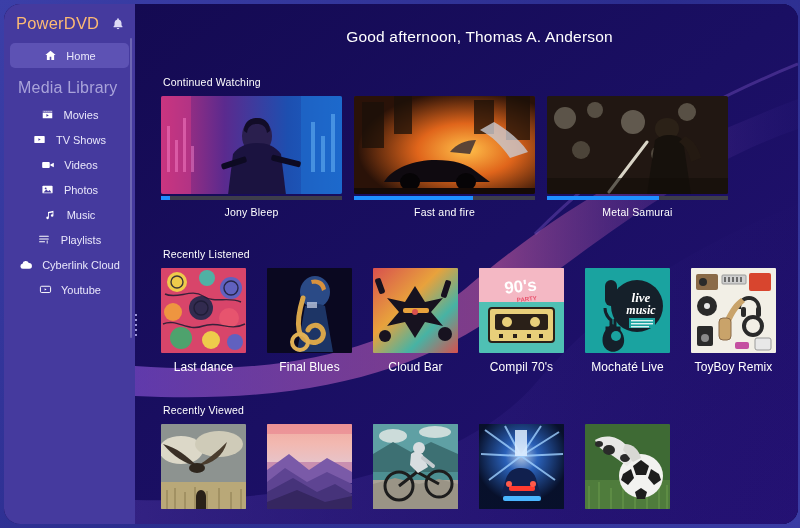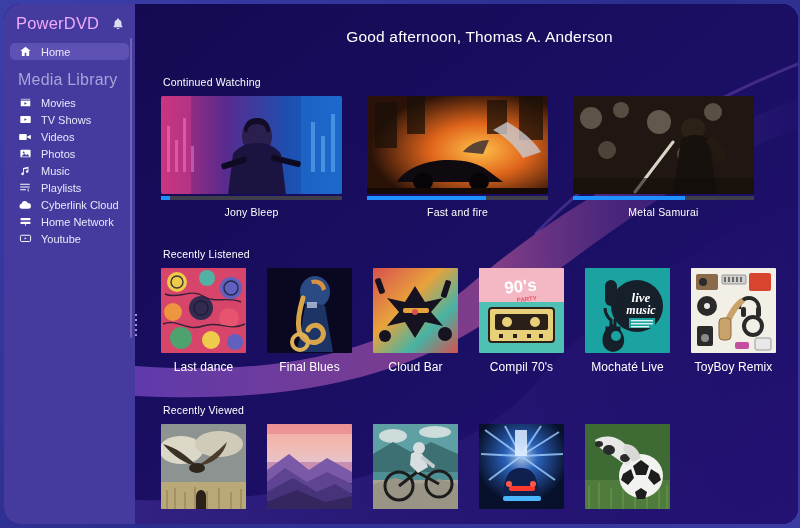--- a/index.html
+++ b/index.html
@@ -32,29 +32,29 @@
     flex: 0 0 131px;
     padding-top: 4px;
     z-index: 5;
   }
   .brandrow {
     display: flex; align-items: center;
     padding: 6px 10px 10px 12px;
     justify-content: space-between;
   }
   .brand {
-    color: #f0abfc; font-size: 16.5px; letter-spacing: .2px;
+    color: #fdba74; font-size: 16.5px; letter-spacing: .2px;
     font-weight: 400;
   }
   .bell { width: 14px; height: 14px; opacity: .95; }
   .navitem {
     display: flex; align-items: center; gap: 9px;
-    height: 17px; margin: 0 6px; padding: 0 8px;
+    height: 25px; margin: 0 6px; padding: 0 8px;
     border-radius: 5px;
-    color: #e9e7fb; font-size: 11px; white-space: nowrap;
+    color: #e9e7fb; font-size: 11px; white-space: nowrap; justify-content: center;
   }
   .navitem.active { background: #5d52b4; }
   .navicon { width: 14px; height: 14px; flex: 0 0 14px; display: flex; align-items: center; justify-content: center; }
   .navicon svg { display: block; }
   .sectionlabel {
     color: #a9a3da; font-size: 16px;
     padding: 11px 0 5px 14px; letter-spacing: .2px;
   }
   .sb-scroll {
     position: absolute; right: 3px; top: 34px;
@@ -79,21 +79,21 @@
 
   .greeting { color: #ffffff; font-size: 15.5px; font-weight: 400; letter-spacing: .2px; text-align: center; }
 
   .sectitle {
     color: #ffffff; font-size: 10.5px; letter-spacing: .2px;
     margin: 30px 0 8px 2px;
   }
   .row { display: flex; }
 
   
-  .cw-card { width: 181px; margin-right: 25px; }
+  .cw-card { width: 181px; margin-right: 12px; }
   .cw-thumb {
     width: 181px; height: 98px; border-radius: 2px;
     overflow: hidden; position: relative;
   }
   .cw-bar { width: 100%; height: 4px; background: #3d3d4b; margin-top: 2px; position: relative; }
   .cw-bar span { display: block; height: 100%; background: #1e90ff; }
   .cw-label {
     text-align: center; color: #ffffff; font-size: 10.5px;
     margin-top: 6px; letter-spacing: .2px;
   }
@@ -202,30 +202,20 @@
 
     <div class="navitem">
       <span class="navicon">
         <svg viewBox="0 0 24 24" width="14" height="14" fill="#ffffff">
               <path d="M6.4 18.6A4.4 4.4 0 0 1 6 9.9a5.6 5.6 0 0 1 10.8-1.2 4.1 4.1 0 0 1 .8 9.9z"></path>
             </svg>
       </span>
       <span>Cyberlink Cloud</span>
     </div>
 
-    <div class="navitem">
-      <span class="navicon">
-        <svg viewBox="0 0 24 24" width="13" height="13" fill="#ffffff">
-              <rect x="3" y="5.4" width="18" height="4.2" rx="1"></rect>
-              <rect x="3" y="12.4" width="18" height="4.2" rx="1"></rect>
-              <rect x="11" y="17" width="2" height="2.6"></rect>
-            </svg>
-      </span>
-      <span>Home Network</span>
-    </div>
 
     <div class="navitem">
       <span class="navicon">
         <svg viewBox="0 0 24 24" width="13" height="13" fill="none" stroke="#ffffff" stroke-width="1.8">
               <rect x="2.6" y="6" width="18.8" height="11.6" rx="2.4"></rect>
               <path d="M10.4 9.8v4l3.6-2z" fill="#ffffff" stroke="none"></path>
             </svg>
       </span>
       <span>Youtube</span>
     </div>

